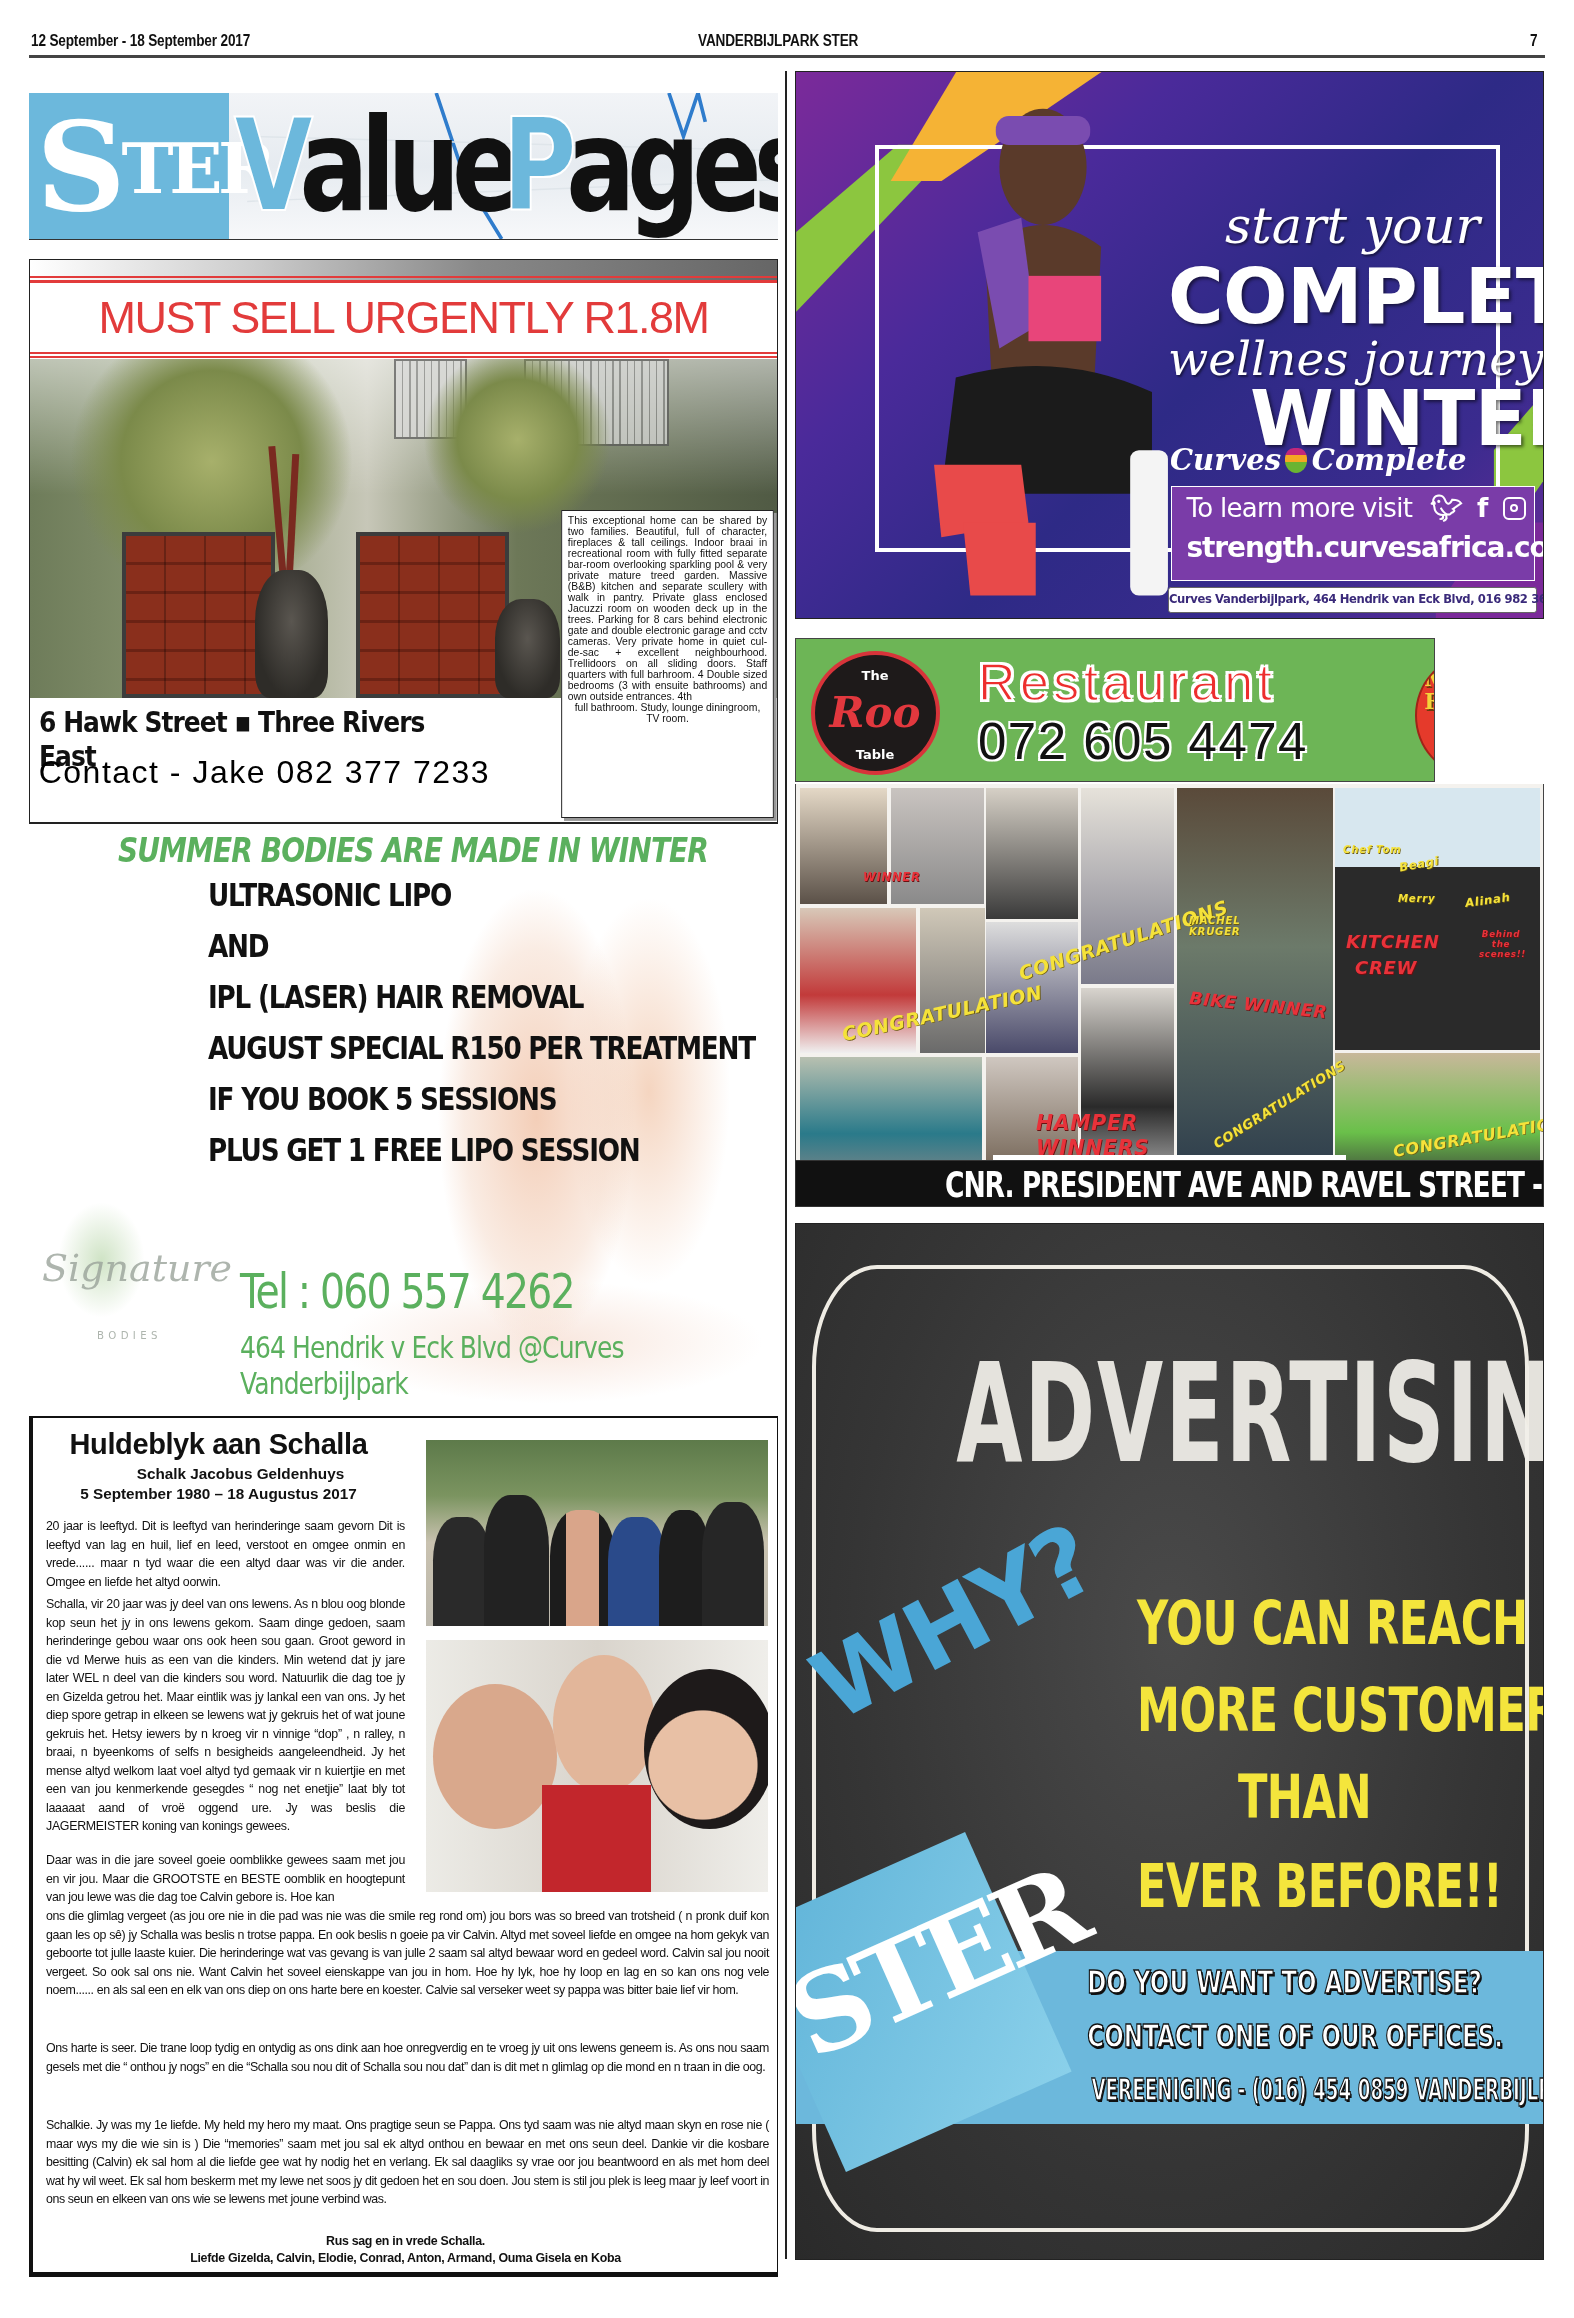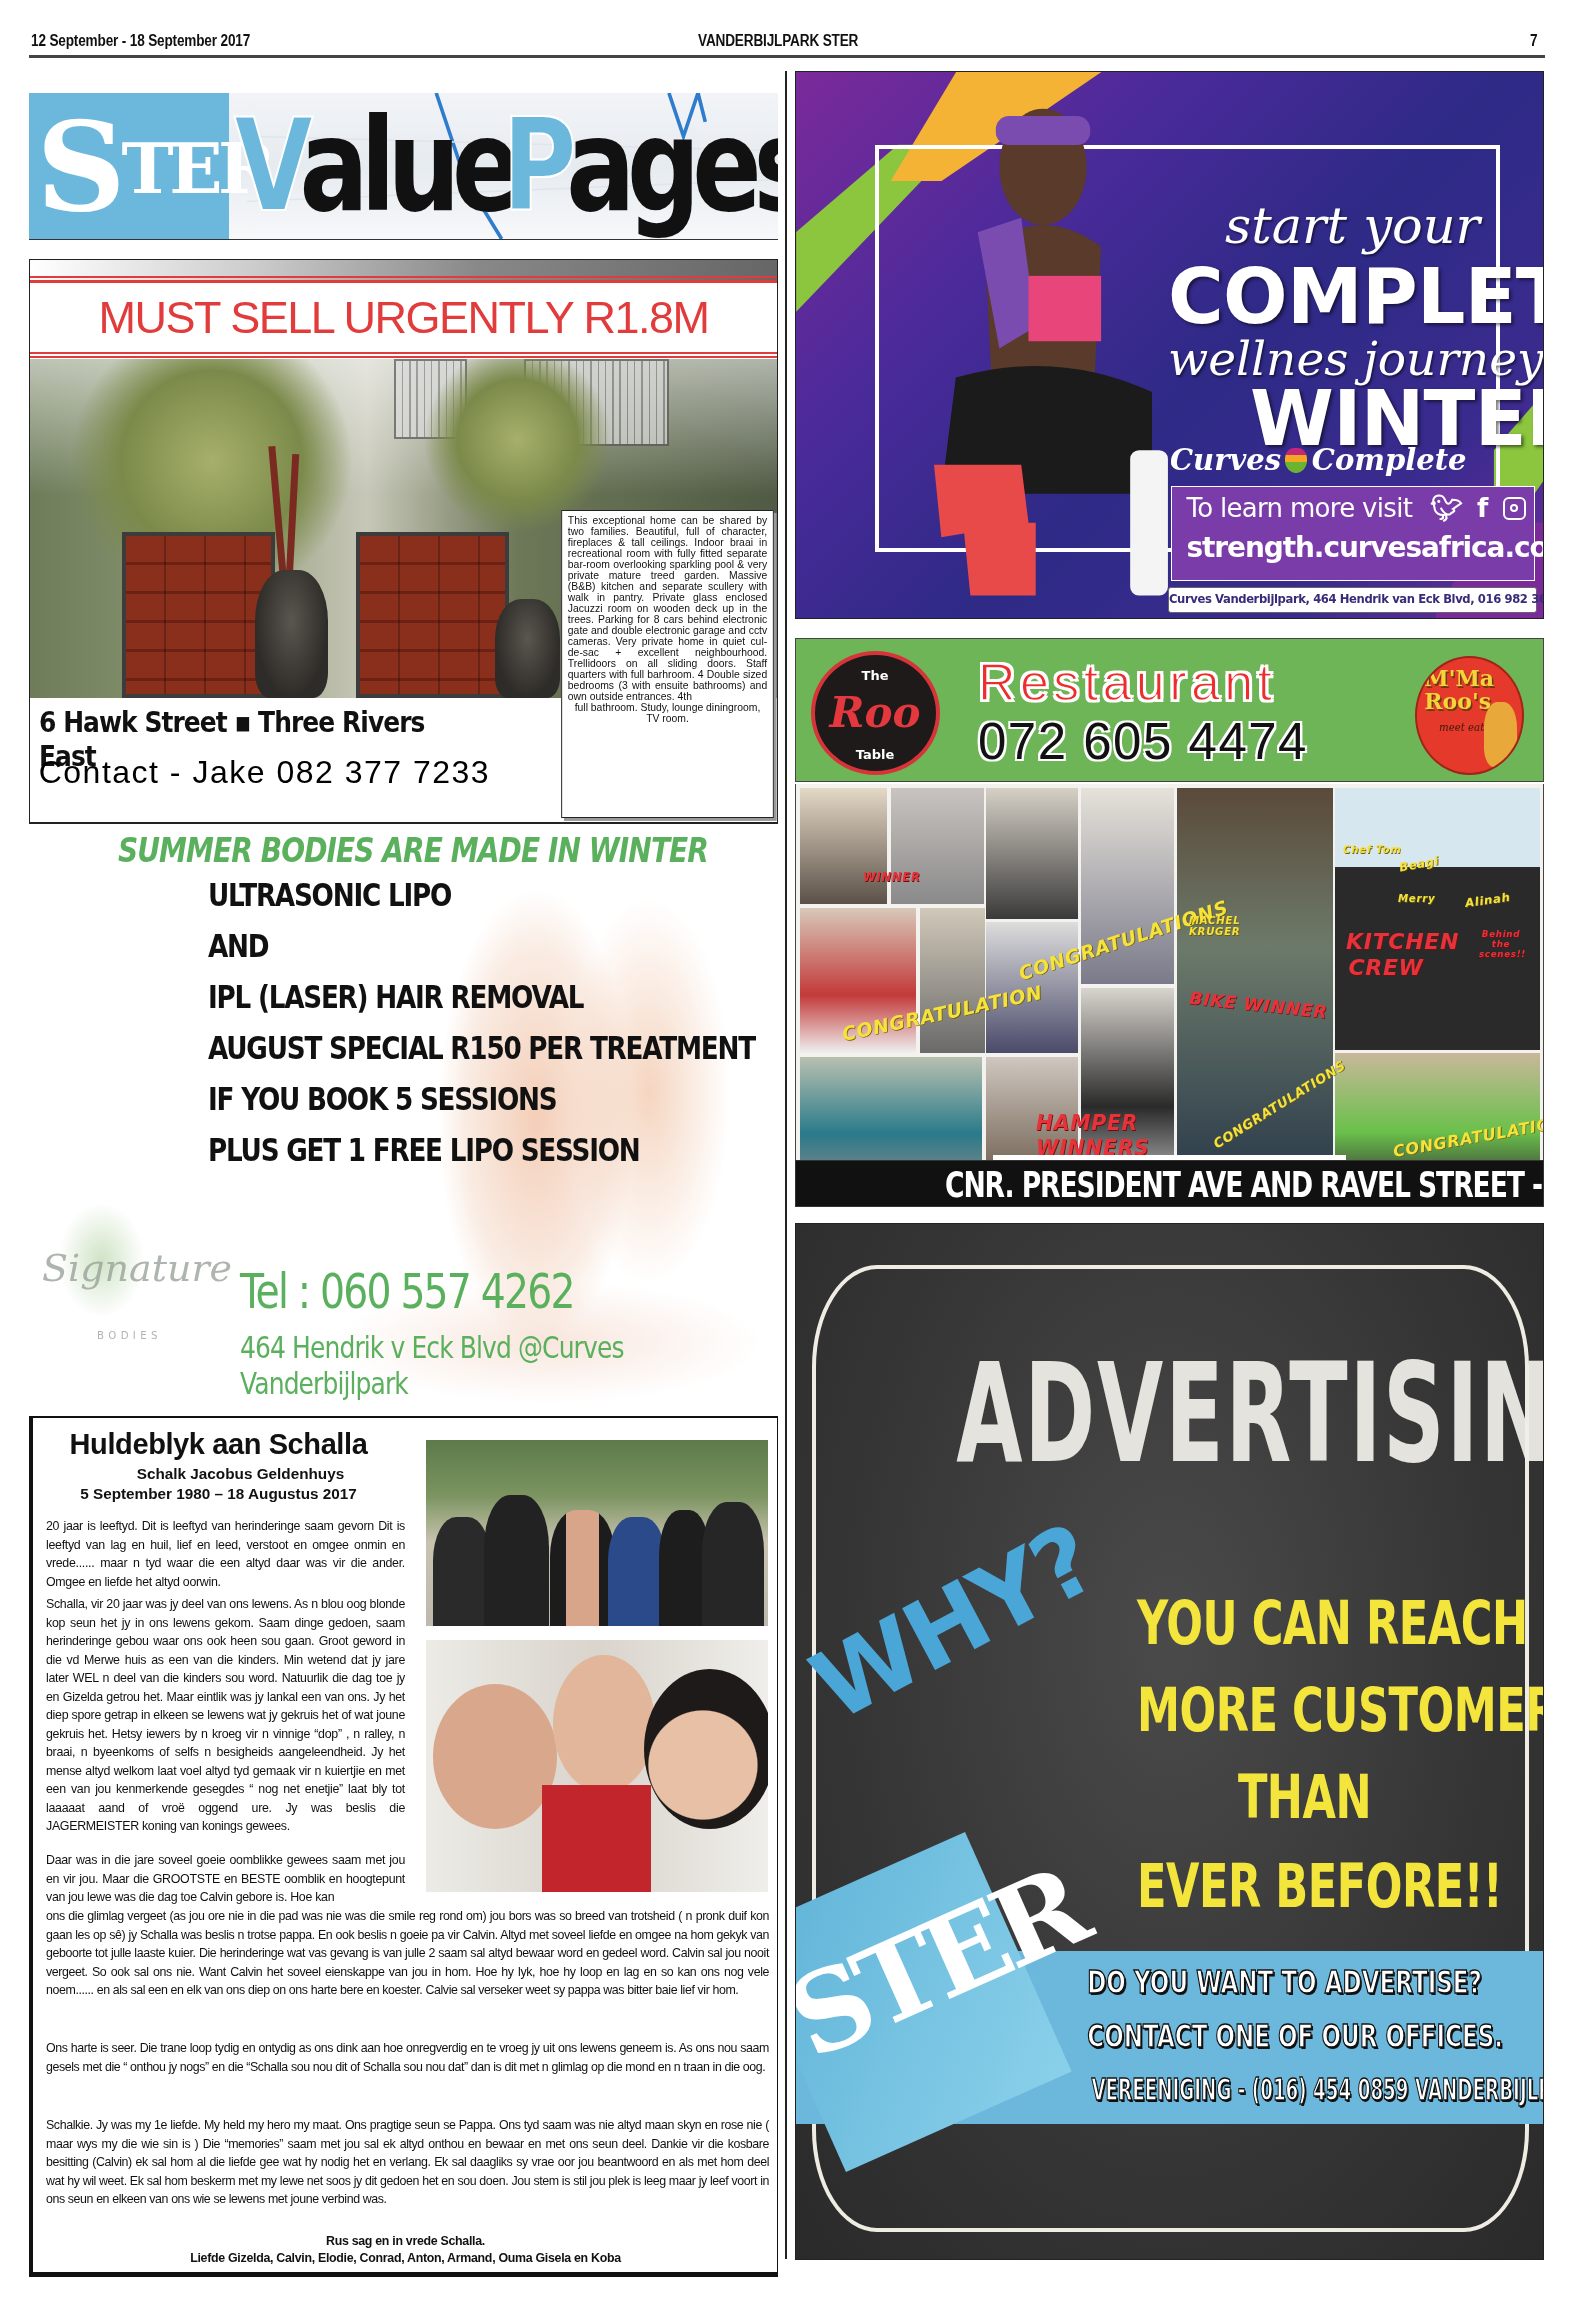--- a/index.html
+++ b/index.html
@@ -82,21 +82,21 @@
   .cv-bold { position: absolute; font-family: "DejaVu Sans", sans-serif; font-weight: bold; color: #fff; text-shadow: 2.2px 2.2px 3.6px rgba(0,0,0,0.55); white-space: nowrap; letter-spacing: -0.7px; }
   .cv-brand { position: absolute; left: 374px; top: 371px; font-family: "DejaVu Serif", serif; font-style: italic; font-weight: bold; font-size: 29px; color: #fff; white-space: nowrap; }
   .cv-brand .logo { display: inline-block; width: 22px; height: 25px; vertical-align: -2.9px; margin: 0 4.4px; background: linear-gradient(180deg,#c2277a 0 30%,#f5a623 30% 55%,#6ab432 55% 100%); border-radius: 40% 40% 50% 50%; }
   .cv-visit { position: absolute; left: 375px; top: 414px; width: 364px; height: 95px; background: #7a3ca8; border: 1.5px solid #fff; }
   .cv-visit .l1 { position: absolute; left: 14.5px; top: 5.8px; font-family: "DejaVu Sans", sans-serif; font-size: 26px; color: #fff; white-space: nowrap; letter-spacing: -0.7px; }
   .cv-visit .l2 { position: absolute; left: 14.5px; top: 44px; font-family: "DejaVu Sans", sans-serif; font-weight: bold; font-size: 28px; color: #fff; white-space: nowrap; letter-spacing: -1.1px; }
   .cv-foot { position: absolute; left: 372px; top: 515px; width: 369px; height: 26px; background: #fff; border: 1.5px solid #666; border-radius: 2.9px; font-family: "DejaVu Sans", sans-serif; font-weight: bold; font-size: 11.6px; line-height: 23px; text-align: center; color: #3a2a7a; letter-spacing: -0.4px; white-space: nowrap; }
   .cv-woman { position: absolute; left: 116px; top: 14.5px; width: 262px; height: 523px; }
 
   
-  .rest { left: 795px; top: 638px; width: 749px; height: 144px; background: #6db556; border: 0.7px solid #444; overflow: hidden; }
+  .rest { left: 795px; top: 638px; width: 640px; height: 144px; background: #6db556; border: 0.7px solid #444; overflow: hidden; }
   .rest-logo-l { position: absolute; left: 14.5px; top: 11.6px; width: 129px; height: 124px; border-radius: 50%; background: #1e1a1a; border: 4.4px solid #d7343a; }
   .rest-logo-l .t { position: absolute; left: 0; width: 100%; text-align: center; color: #fff; font-family: "DejaVu Sans", sans-serif; font-weight: bold; font-size: 13px; }
   .rest-logo-l .roo { position: absolute; left: 0; top: 33px; width: 100%; text-align: center; color: #e2383e; font-family: "DejaVu Serif", serif; font-style: italic; font-weight: bold; font-size: 42px; }
   .rest-title { position: absolute; left: 182px; top: 13px; font-family: "Liberation Sans", sans-serif; font-weight: normal; font-size: 52px; color: #ed2e2e; letter-spacing: 4.4px; -webkit-text-stroke: 1.5px #fff; text-shadow: 0 0 0 #fff, 2.2px 2.2px 0 #fff, -2.2px -2.2px 0 #fff, 2.2px -2.2px 0 #fff, -2.2px 2.2px 0 #fff; white-space: nowrap; text-align: center; }
   .rest-phone { position: absolute; left: 182px; top: 73px; font-family: "Liberation Sans", sans-serif; font-size: 51px; color: #111; letter-spacing: 1.5px; text-shadow: 2.2px 2.2px 0 #fff, -2.2px -2.2px 0 #fff, 2.2px -2.2px 0 #fff, -2.2px 2.2px 0 #fff; white-space: nowrap; }
   .rest-logo-r { position: absolute; left: 619px; top: 17.4px; width: 109px; height: 119px; border-radius: 50%; background: #e53a2b; border: 2.2px solid #a02418; overflow: hidden; }
   .rest-logo-r .n { position: absolute; left: 7.3px; top: 8.7px; font-family: "DejaVu Serif", serif; font-weight: bold; font-size: 22px; color: #f4d43a; text-shadow: 1.5px 1.5px 0 #6b3b0c; line-height: 23px; }
   .rest-logo-r .s { position: absolute; left: 22px; top: 63px; font-family: "DejaVu Serif", serif; font-style: italic; font-size: 10.2px; color: #3a1a0a; line-height: 13px; }
   .rest-logo-r .kang { position: absolute; left: 67px; top: 44px; width: 33px; height: 65px; background: #e8a93a; border-radius: 40% 40% 30% 30%; }
 
@@ -292,21 +292,21 @@
   <div class="tag y" style="left:218px;top:145px;font-size:19px;transform:rotate(-18deg);">CONGRATULATIONS</div>
   <div class="tag y" style="left:44px;top:218px;font-size:19px;transform:rotate(-12deg);">CONGRATULATION</div>
   <div class="tag r" style="left:240px;top:327px;font-size:20.4px;width:87px;white-space:normal;line-height:25px;">HAMPER WINNERS</div>
   <div class="tag y" style="left:393px;top:131px;font-size:10.2px;width:44px;white-space:normal;">MACHEL KRUGER</div>
   <div class="tag r" style="left:393px;top:211px;font-size:17.4px;transform:rotate(6deg);">BIKE WINNER</div>
   <div class="tag y" style="left:407px;top:313px;font-size:13px;transform:rotate(-32deg);">CONGRATULATIONS</div>
   <div class="tag y" style="left:547px;top:60px;font-size:10.2px;">Chef Tom</div>
   <div class="tag y" style="left:603px;top:73px;font-size:11.6px;transform:rotate(-10deg);">Beagi</div>
   <div class="tag y" style="left:602px;top:109px;font-size:10.2px;">Merry</div>
   <div class="tag y" style="left:669px;top:109px;font-size:11.6px;transform:rotate(-8deg);">Alinah</div>
-  <div class="tag r" style="left:550px;top:145px;font-size:22px;width:80px;white-space:normal;line-height:26px;text-align:center;">KITCHEN CREW</div>
+  <div class="tag r" style="left:550px;top:145px;font-size:18px;width:80px;white-space:normal;line-height:26px;text-align:center;">KITCHEN CREW</div>
   <div class="tag r" style="left:683px;top:145px;font-size:8.7px;width:44px;white-space:normal;text-align:center;">Behind the scenes!!</div>
 
   <div class="tag y" style="left:465px;top:369px;font-size:13px;">JEFF</div>
   <div class="tag y" style="left:596px;top:342px;font-size:16px;transform:rotate(-10deg);">CONGRATULATIONS</div>
   <div class="tag r" style="left:606px;top:378px;font-size:13px;">GRAND</div>
 
   <div class="thanks" style="top:372px;"><span>WEEKEND!!! FROM THE ROO CREW!!!</span></div>
 </div>
 <div class="abs rest-bar"><span>CNR. PRESIDENT AVE AND RAVEL STREET  - VANDERBIJLPARK</span></div>
 

